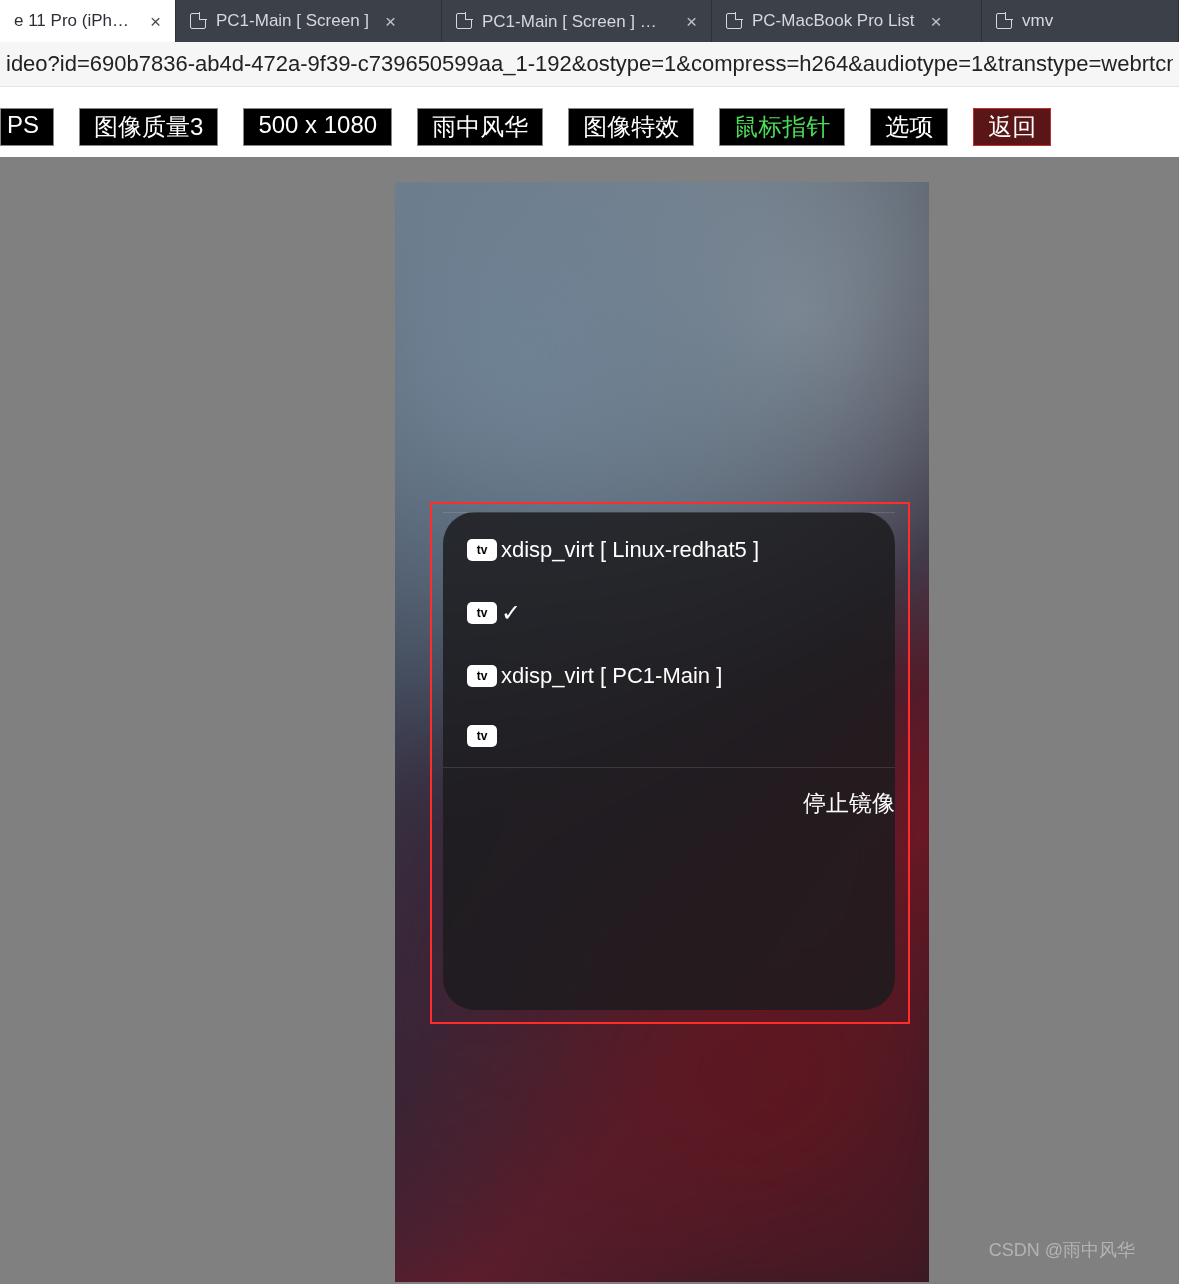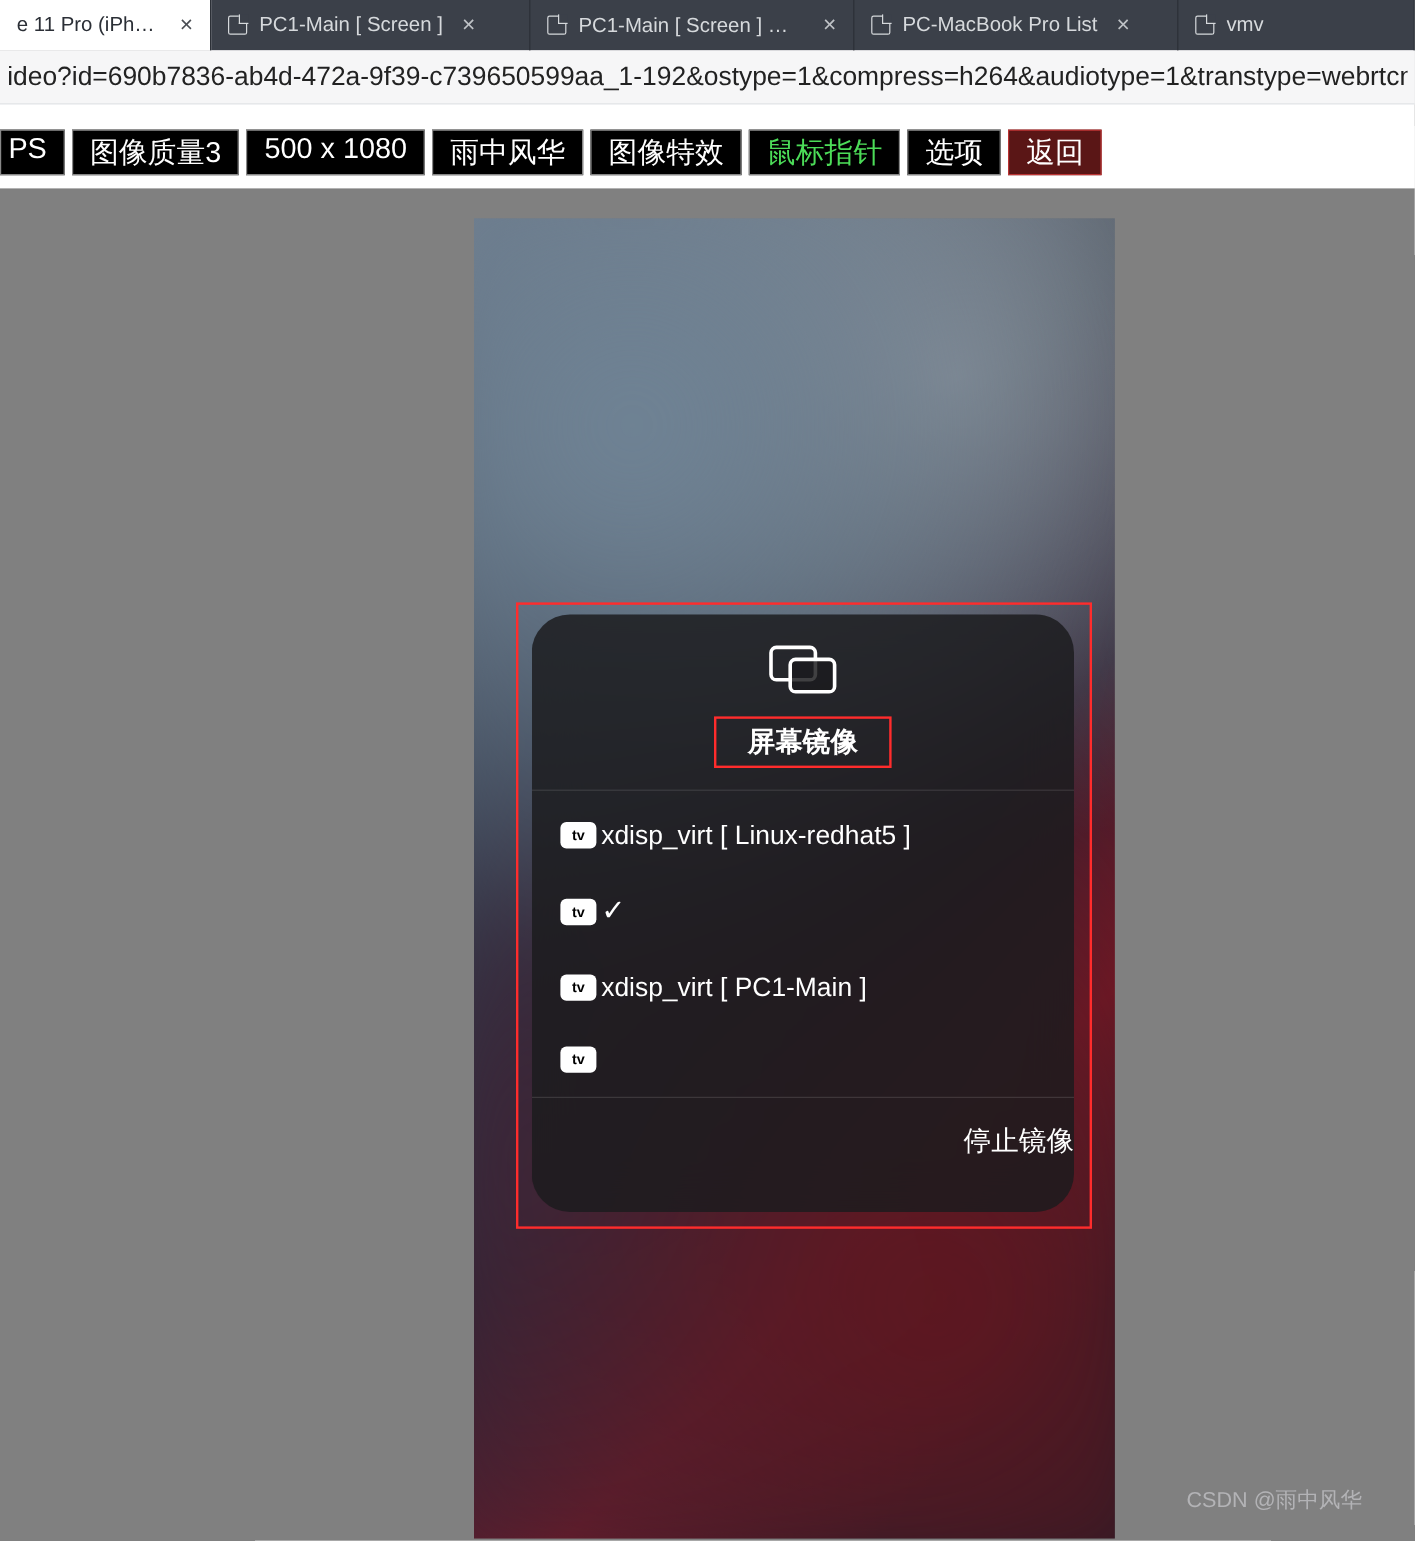--- a/index.html
+++ b/index.html
@@ -13,21 +13,21 @@
     .tab .pg-ico::before { content:""; position:absolute; top:-1.6px; right:-1.6px; width:7px; height:7px; background:#3b4049; border-left:1.6px solid currentColor; border-bottom:1.6px solid currentColor; }
     .tab .ttl { white-space:nowrap; overflow:hidden; text-overflow:ellipsis; max-width:200px; }
     .tab .x { font-size:19px; line-height:1; margin-left:6px; opacity:.85; cursor:pointer; }
 
     
     .addrbar { height:45px; background:#f6f6f7; border-bottom:1px solid #e2e4e7; display:flex; align-items:center; padding:0 6px; font-size:22px; color:#222; }
     .addrbar .txt { white-space:nowrap; overflow:hidden; }
 
     
     .ctrlstrip-wrap { height:52px; background:#fff; margin-top:18px; }
-    .ctrlstrip { display:flex; gap:6px; padding:3px 0 0 0; }
+    .ctrlstrip { display:flex; gap:25px; padding:3px 0 0 0; }
     .ctrlbtn { background:#000; color:#fff; font-size:24px; padding:2px 14px; border:1px solid #888; cursor:pointer; }
     .ctrlbtn.m-green { color:#4cdc58; }
     .ctrlbtn.m-return { background:#5a1616; border-color:#b33; }
     .ctrlbtn.cut { padding-left:6px; }
 
     
     .stage { position:absolute; left:0; top:157px; right:0; bottom:0; background:#808080; }
 
     .phone {
       position:absolute; left:395px; top:25px; width:534px; height:1100px;
@@ -116,26 +116,20 @@
   </div>
 </div>
 
 <div class="stage">
   <div class="phone">
     <div class="blurlayer"></div>
 
     <div class="red-outer"></div>
 
     <div class="airpanel">
-      <div class="hdr">
-        <span class="mirror-ico">
-          <span class="r1"></span><span class="r2"></span>
-        </span><br>
-        <span class="ttl">屏幕镜像</span>
-      </div>
       <div class="divider"></div>
 
       <div class="devlist">
         <div class="devrow">
           <span class="tv-ico">tv</span>
           <span class="nm">xdisp_virt [ Linux-redhat5 ]</span>
         </div>
         <div class="devrow">
           <span class="tv-ico">tv</span>
           <span class="ck">✓</span>

